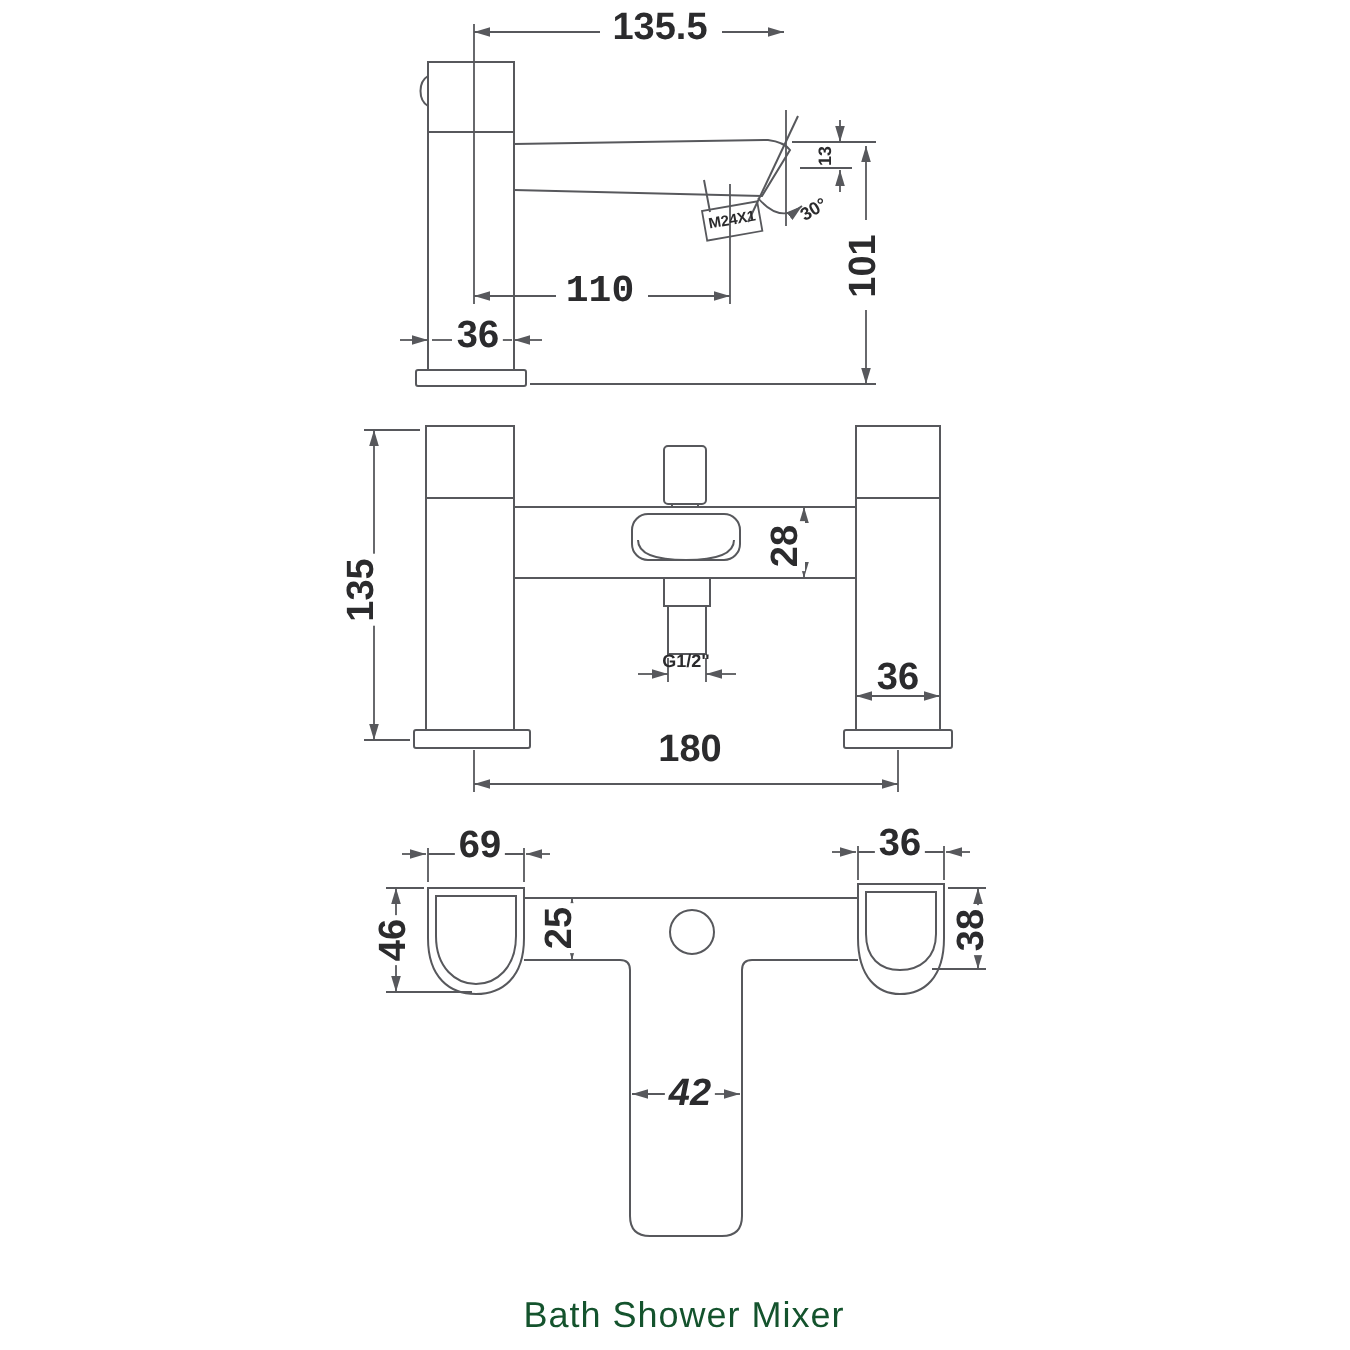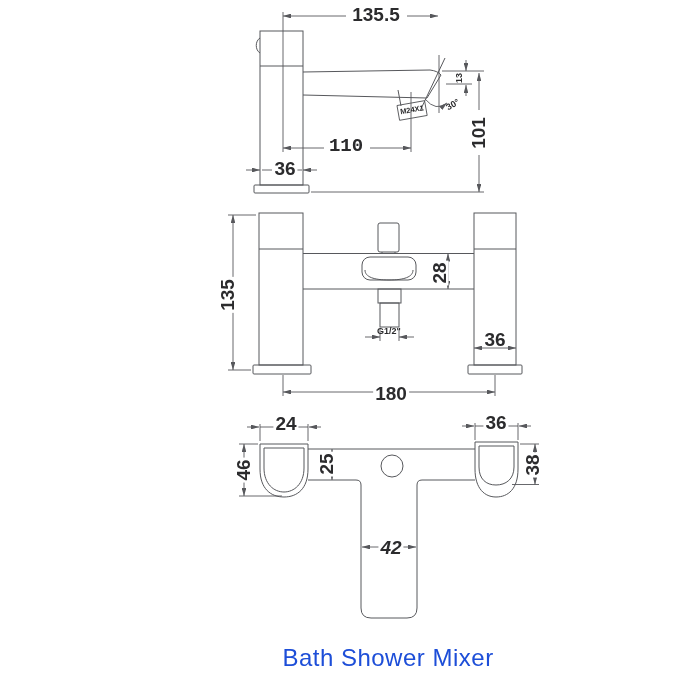--- a/index.html
+++ b/index.html
@@ -1,27 +1,27 @@
 <!DOCTYPE html>
 <html><head>
 <meta charset="utf-8">
 <style>
   html,body{margin:0;padding:0;background:#fff;}
   .canvas{position:relative;width:534px;height:675px;background:#ffffff;overflow:hidden;
-          font-family:"Liberation Sans",sans-serif;margin-left:46px;}
+          font-family:"Liberation Sans",sans-serif;}
   .canvas svg{position:absolute;left:0;top:0;}
   .dim{position:absolute;transform:translate(-50%,-50%);font-weight:700;color:#2b2b2d;
        background:#fff;padding:0 2px;white-space:nowrap;line-height:1;}
   .dim.rot{transform:translate(-50%,-50%) rotate(-90deg);}
   .dim.big{font-size:19px;}
   .dim.small{font-size:9px;background:transparent;padding:0;}
   .dim.nobg{background:transparent;}
   .dim.a30{transform:translate(-50%,-50%) rotate(-30deg);}
   .dim.a10{transform:translate(-50%,-50%) rotate(-10deg);font-size:7.5px;}
-  .caption{position:absolute;transform:translate(-50%,-50%);font-size:24px;color:#1d4ed8;
+  .caption{position:absolute;transform:translate(-50%,-50%);font-size:18px;color:#14532d;
            letter-spacing:.5px;white-space:nowrap;}
 </style>
 </head>
 <body>
 
 <div class="canvas">
 
 <svg width="675" height="675" viewBox="0 0 675 675">
   <defs>
     <marker id="arr" viewBox="0 0 10 6" refX="10" refY="3" markerWidth="9" markerHeight="5.4" orient="auto-start-reverse">
@@ -131,24 +131,24 @@
 <span class="dim big" style="left:300px;top:146px;font-family:Liberation Mono, monospace;">110</span>
 <span class="dim big" style="left:239px;top:168px;">36</span>
 <span class="dim big rot" style="left:432px;top:133px;">101</span>
 <span class="dim small rot" style="left:413px;top:78px;">13</span>
 <span class="dim small a30" style="left:407px;top:105px;">30°</span>
 <span class="dim small a10" style="left:366px;top:110px;">M24X1</span>
 
 <span class="dim big rot" style="left:181px;top:295px;">135</span>
 <span class="dim big rot" style="left:393px;top:273px;">28</span>
 <span class="dim big nobg" style="left:449px;top:339px;">36</span>
-<span class="dim big" style="left:345px;top:393px;">180</span>
+<span class="dim big" style="left:345px;top:375px;">180</span>
 <span class="dim small" style="left:343px;top:331px;">G1/2"</span>
 
-<span class="dim big" style="left:240px;top:423px;">24</span>
+<span class="dim big" style="left:240px;top:423px;">69</span>
 <span class="dim big" style="left:450px;top:422px;">36</span>
 <span class="dim big rot" style="left:197px;top:470px;">46</span>
 <span class="dim big rot" style="left:280px;top:464px;">25</span>
 <span class="dim big rot" style="left:486px;top:465px;">38</span>
 <span class="dim big" style="left:345px;top:547px;font-style:italic;">42</span>
 
 <span class="caption" style="left:342px;top:658px;">Bath Shower Mixer</span>
 
 </div>
 

